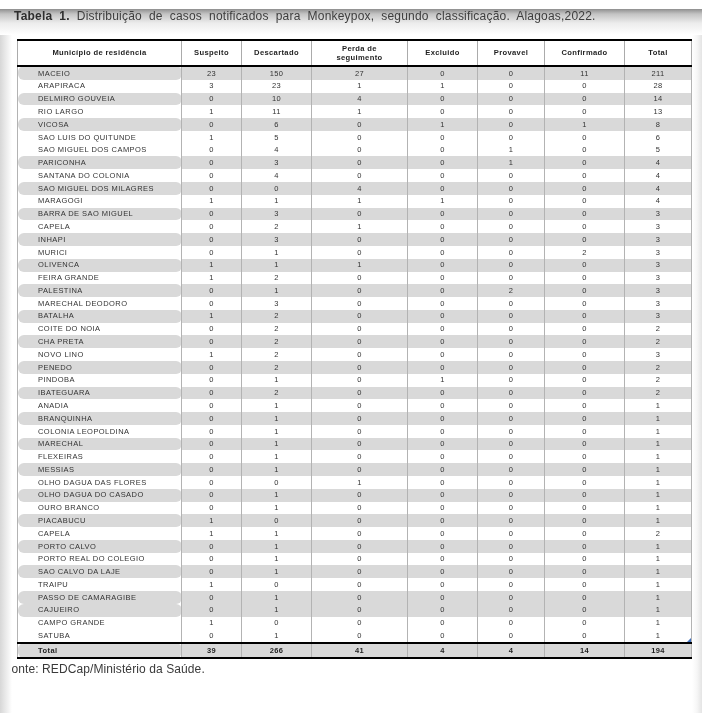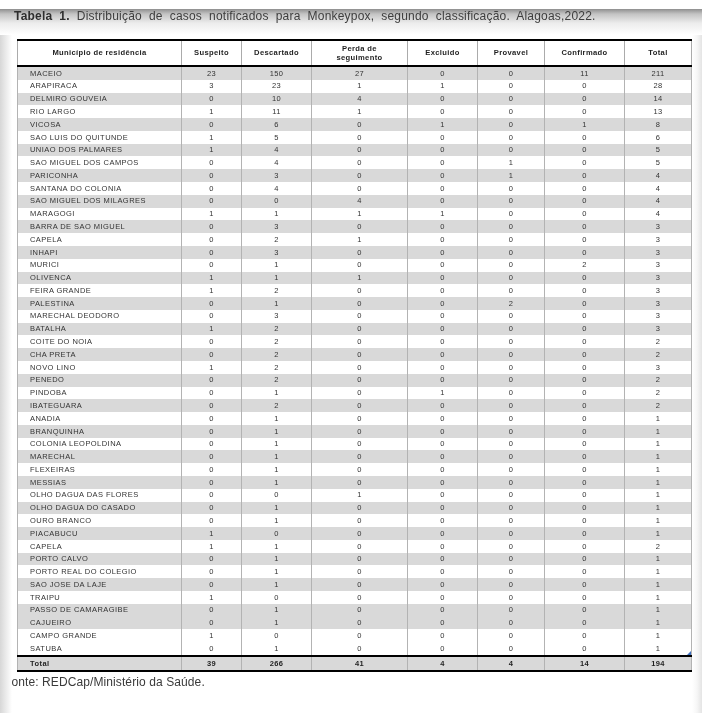--- a/index.html
+++ b/index.html
@@ -70,22 +70,23 @@
     padding: 0 2px;
     text-align: center;
     vertical-align: middle;
     border-left: 1px solid #b3b3b3;
     border-right: 1px solid #b3b3b3;
     line-height: 1;
     letter-spacing: 0.3px;
   }
   .data-table td.muni {
     text-align: left;
-    padding-left: 12px;
+    padding-left: 20px;
     letter-spacing: 0.45px;
+    border-radius: 6px;
   }
   .data-table tr.stripe td { background: #d9d9d9; }
   .data-table tr.total-row td {
     background: #d9d9d9;
     border-top: 2px solid #000000;
     border-bottom: 2.5px solid #000000;
     font-weight: bold;
     color: #1f1f1f;
   }
   .corner-marker {
@@ -189,40 +190,30 @@
         <tr>
           <td class="muni">SAO LUIS DO QUITUNDE</td>
           <td>1</td>
           <td>5</td>
           <td>0</td>
           <td>0</td>
           <td>0</td>
           <td>0</td>
           <td>6</td>
         </tr>
-        <tr class="stripe">
-          <td class="muni">UNIAO DOS PALMARES</td>
-          <td>1</td>
-          <td>4</td>
-          <td>0</td>
-          <td>0</td>
-          <td>0</td>
+        <tr>
+          <td class="muni">SAO MIGUEL DOS CAMPOS</td>
+          <td>0</td>
+          <td>4</td>
+          <td>0</td>
+          <td>0</td>
+          <td>1</td>
           <td>0</td>
           <td>5</td>
         </tr>
-        <tr>
-          <td class="muni">SAO MIGUEL DOS CAMPOS</td>
-          <td>0</td>
-          <td>4</td>
-          <td>0</td>
-          <td>0</td>
-          <td>1</td>
-          <td>0</td>
-          <td>5</td>
-        </tr>
         <tr class="stripe">
           <td class="muni">PARICONHA</td>
           <td>0</td>
           <td>3</td>
           <td>0</td>
           <td>0</td>
           <td>1</td>
           <td>0</td>
           <td>4</td>
         </tr>
@@ -530,21 +521,21 @@
           <td class="muni">PORTO REAL DO COLEGIO</td>
           <td>0</td>
           <td>1</td>
           <td>0</td>
           <td>0</td>
           <td>0</td>
           <td>0</td>
           <td>1</td>
         </tr>
         <tr class="stripe">
-          <td class="muni">SAO JOSE DA LAJE</td>
+          <td class="muni">SAO CALVO DA LAJE</td>
           <td>0</td>
           <td>1</td>
           <td>0</td>
           <td>0</td>
           <td>0</td>
           <td>0</td>
           <td>1</td>
         </tr>
         <tr>
           <td class="muni">TRAIPU</td>

